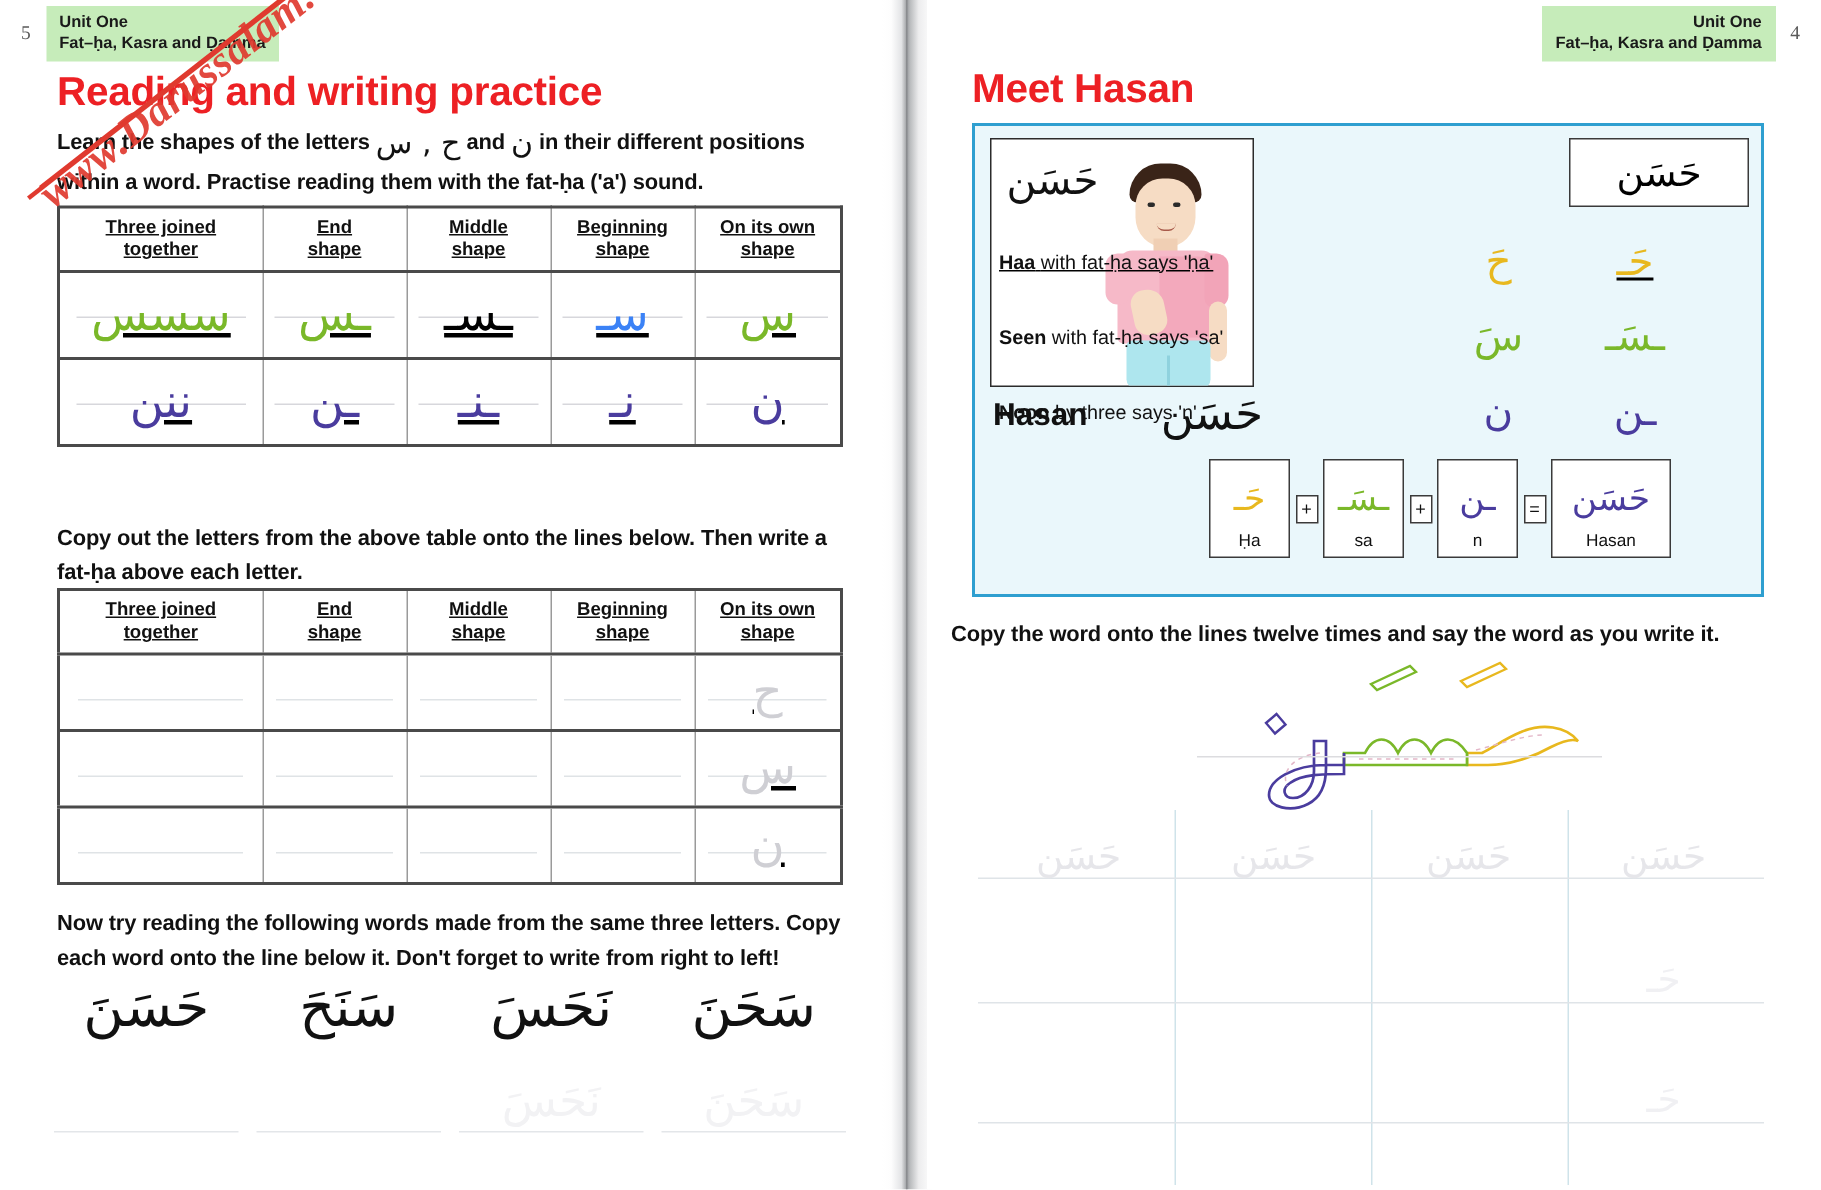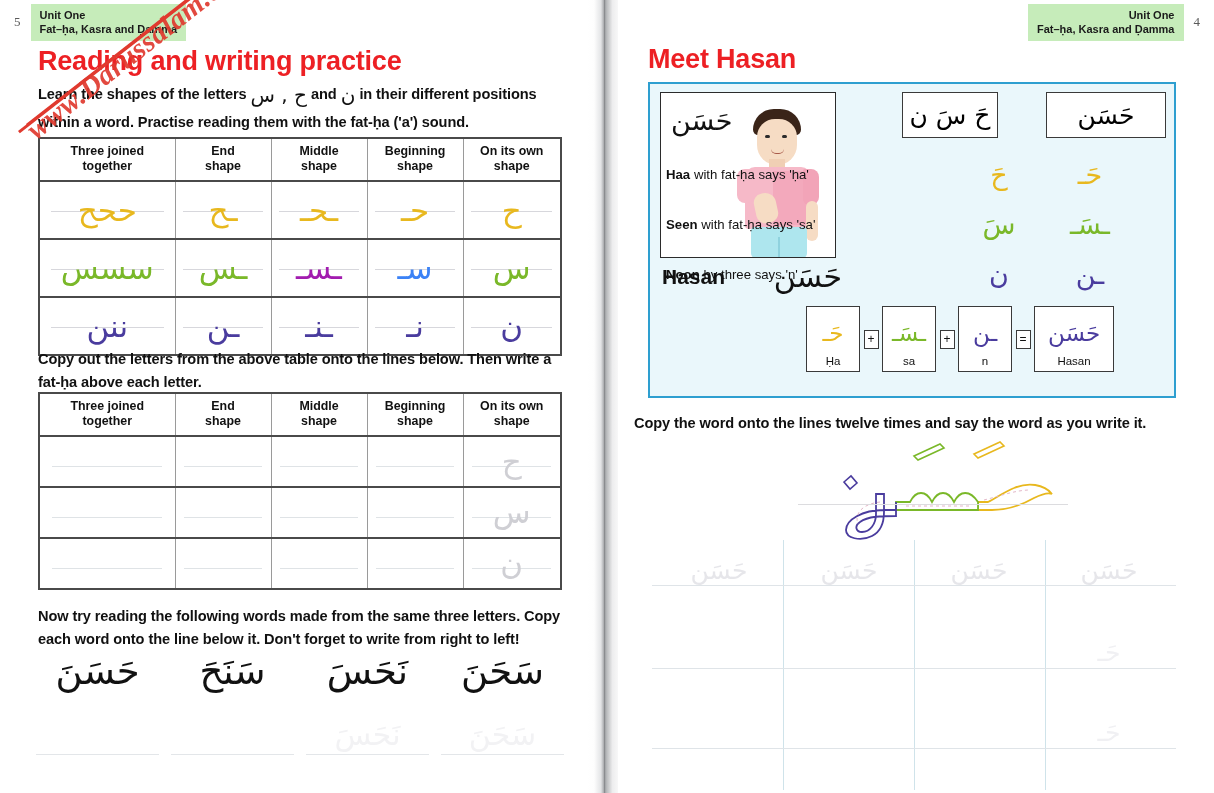--- a/index.html
+++ b/index.html
@@ -86,21 +86,21 @@
   .instr3 { position: absolute; left: 38px; top: 605px; width: 540px; }
   .instr-right { position: absolute; left: 650px; top: 412px; width: 530px; }
 
   
   .shape-table {
     position: absolute;
     border: 2px solid #4a4a4a;
     border-collapse: collapse;
     background: #fff;
   }
-  .shape-table td, .shape-table th { border: 1px solid #9a9a9a; }
+  .shape-table td, .shape-table th { border: 1px solid #9a9a9a; text-decoration: underline; }
   .shape-table .colhead {
     font-size: 12.4px;
     font-weight: bold;
     color: #111;
     text-align: center;
     line-height: 1.22;
     padding: 5px 2px 6px 2px;
     border-bottom: 2px solid #4a4a4a;
     background: #fff;
   }
@@ -292,21 +292,21 @@
   .rule-row .txt { width: 290px; font-size: 13.2px; color: #111; }
   .rule-row .txt b { font-weight: bold; }
   .rule-row .gl-alone {
     width: 86px; text-align: center;
     font-family: "DejaVu Sans", sans-serif; font-size: 27px; line-height: 1;
   }
   .rule-row .gl-form {
     width: 96px; text-align: center;
     font-family: "DejaVu Sans", sans-serif; font-size: 27px; line-height: 1;
   }
-  .rule-1 { top: 68px;  }
+  .rule-1 { top: 68px; text-decoration: underline;  }
   .rule-2 { top: 118px; }
   .rule-3 { top: 168px; }
 
   
   .equation {
     position: absolute; left: 156px; top: 222px;
     display: flex; flex-direction: row-reverse; align-items: stretch;
   }
   .eq-card {
     background: #fff; border: 1.4px solid #3a3a3a;
@@ -435,55 +435,33 @@
         <th class="colhead c-beg">
           <span>Beginning</span>
           <span class="sub">shape</span>
         </th>
         <th class="colhead c-own">
           <span>On its own</span>
           <span class="sub">shape</span>
         </th>
       </tr>
 
-      <tr class="letrow">
-        <td>
-          <div class="baseline"></div>
-          <div class="cell-glyph" style="color:#e8b81e">ححح</div>
-        </td>
-        <td>
-          <div class="baseline"></div>
-          <div class="cell-glyph" style="color:#e8b81e">ـح</div>
-        </td>
-        <td>
-          <div class="baseline"></div>
-          <div class="cell-glyph" style="color:#e8b81e">ـحـ</div>
-        </td>
-        <td>
-          <div class="baseline"></div>
-          <div class="cell-glyph" style="color:#e8b81e">حـ</div>
-        </td>
-        <td>
-          <div class="baseline"></div>
-          <div class="cell-glyph" style="color:#e8b81e">ح</div>
-        </td>
-      </tr>
 
       <tr class="letrow sep">
         <td>
           <div class="baseline"></div>
           <div class="cell-glyph" style="color:#7ab829">سسس</div>
         </td>
         <td>
           <div class="baseline"></div>
           <div class="cell-glyph" style="color:#7ab829">ـس</div>
         </td>
         <td>
           <div class="baseline"></div>
-          <div class="cell-glyph" style="color:#a21caf">ـسـ</div>
+          <div class="cell-glyph" style="color:#000000">ـسـ</div>
         </td>
         <td>
           <div class="baseline"></div>
           <div class="cell-glyph" style="color:#3b82f6">سـ</div>
         </td>
         <td>
           <div class="baseline"></div>
           <div class="cell-glyph" style="color:#7ab829">س</div>
         </td>
       </tr>
@@ -667,23 +645,20 @@
           <div class="shorts"></div>
           <div class="shorts-split"></div>
         </div>
       </div>
 
       <div class="name-row">
         <div class="name-latin">Hasan</div>
         <div class="name-arabic">حَسَن</div>
       </div>
 
-      <div class="letter-box box-separate">
-        <span>حَ سَ ن</span>
-      </div>
       <div class="letter-box box-joined">
         <span>حَسَن</span>
       </div>
 
       <div class="rule-row rule-1">
         <div class="txt">
           <b>Haa</b>
           <span>with fat-ḥa says 'ḥa'</span>
         </div>
         <div class="gl-alone" style="color:#e8b81e">حَ</div>

